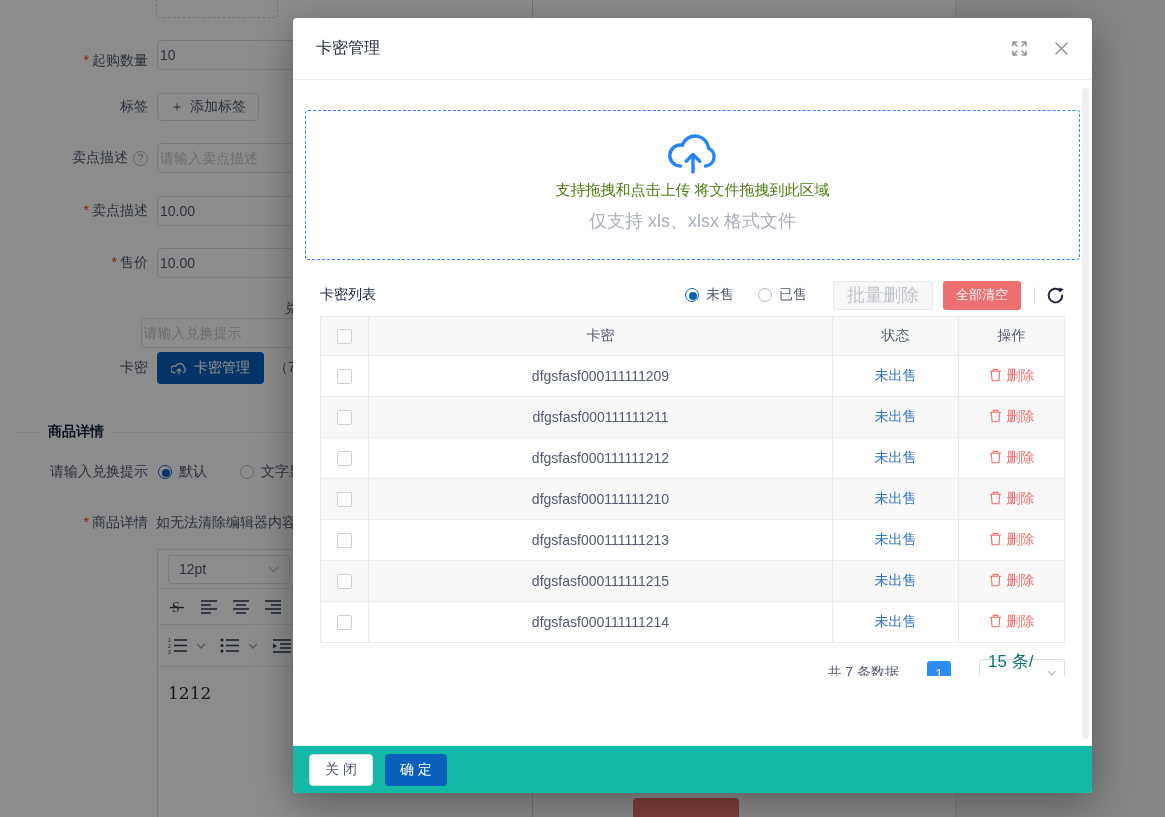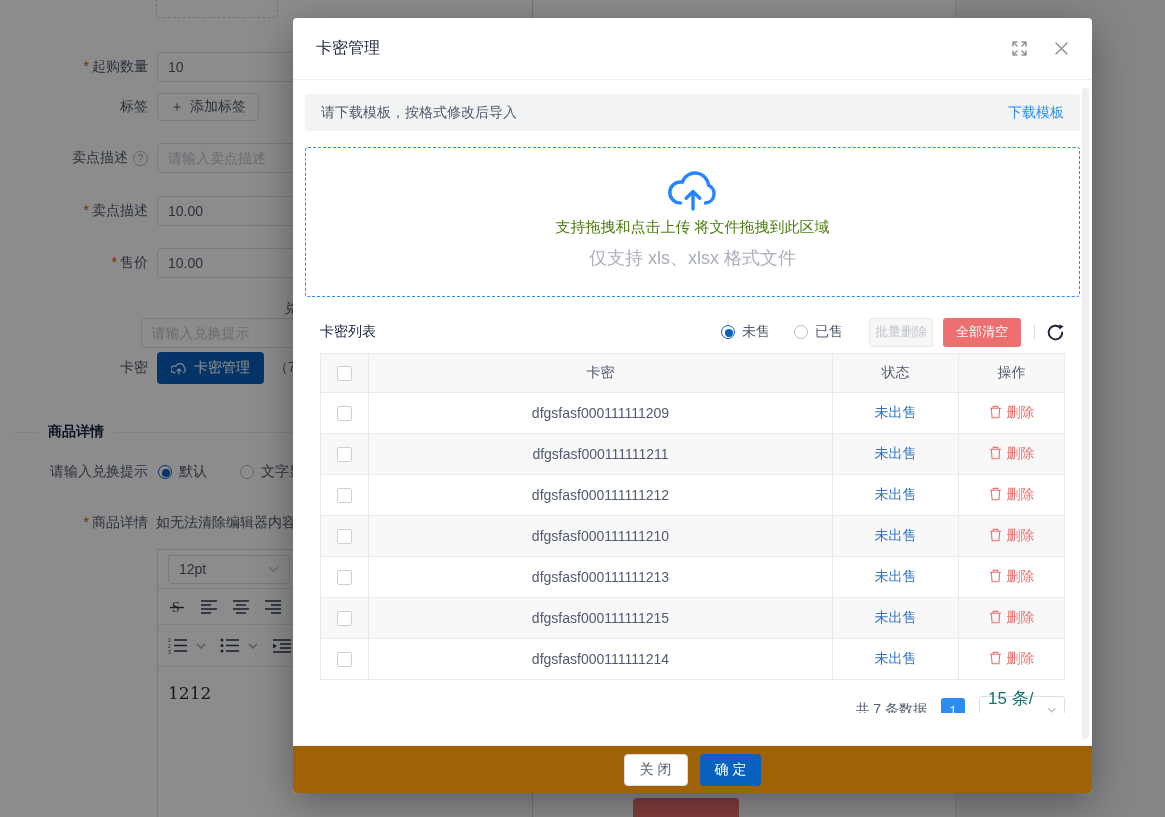--- a/index.html
+++ b/index.html
@@ -12,21 +12,21 @@
   .bg-left  { left:0; top:0; width:532px; height:817px; background:#fff; }
   .bg-mid   { left:532px; top:0; width:423px; height:817px; background:#fff; border-left:1px solid #d6d6d6; }
   .bg-right { left:955px; top:0; width:210px; height:817px; background:#f3f4f6; border-left:1px solid #e2e2e2; }
   .bg-red-btn { left:633px; top:798px; width:106px; height:26px; background:#ed6f6f; border-radius:4px; }
 
   .frow { position:absolute; left:0; right:0; display:flex; align-items:center; }
   .flabel { width:148px; text-align:right; font-size:14px; color:#515a6e; flex:none; }
   .star { color:#ed4014; margin-right:3px; }
   .fctrl { margin-left:9px; }
   .tinput { width:260px; height:30px; border:1px solid #dcdee2; border-radius:4px; background:#fff;
-            padding:0 10px; font-size:14px; color:#515a6e; font-family:inherit; outline:none; }
+            padding:0 2px; font-size:14px; color:#515a6e; font-family:inherit; outline:none; }
   .tinput::placeholder { color:#c0c4cc; }
   .dashed-remnant { left:156px; top:-32px; width:122px; height:50px; border:1px dashed #cfd2d8; border-radius:3px; }
   .add-tag-btn { height:28px; padding:0 12px; border:1px solid #dcdee2; border-radius:4px; background:#fff;
                  font-size:14px; color:#515a6e; display:inline-flex; align-items:center; gap:6px; cursor:pointer; }
   .help-circle { width:15px; height:15px; border:1px solid #b2b6bd; border-radius:50%; color:#9aa0a8;
                  font-size:10px; display:inline-flex; align-items:center; justify-content:center; margin-left:5px; }
   .card-manage-btn { height:32px; padding:0 14px; background:#0960bd; color:#fff; border:none; border-radius:4px;
                      font-size:14px; display:inline-flex; align-items:center; gap:7px; cursor:pointer; }
   .card-count { font-size:14px; color:#515a6e; margin-left:10px; white-space:nowrap; }
   .sect-divider { position:absolute; left:14px; right:0; display:flex; align-items:center; }
@@ -73,68 +73,68 @@
   .upload { margin-top:16px; height:150px; border:1px dashed #2d8cf0; border-radius:3px; background:#fff;
             text-align:center; cursor:pointer; }
   .upload .cloud { margin-top:19px; }
   .up-main { font-size:15px; color:#4d7c0f; margin-top:2px; }
   .up-sub  { font-size:18px; color:#a9aeba; margin-top:9px; }
 
   .list-head { display:flex; align-items:center; margin:20px 15px 0; height:30px; }
   .list-title { font-size:14px; color:#17233d; }
   .lh-right { margin-left:auto; display:flex; align-items:center; }
   .radio-item { display:flex; align-items:center; margin-left:24px; cursor:pointer; }
-  .btn-batch { height:29px; padding:0 5px; margin-left:26px; border:1px solid #e6e8eb; background:#f7f7f7;
-               color:#c0c4cc; font-size:13px; border-radius:3px; cursor:not-allowed; font-family:Liberation Serif, serif; }
+  .btn-batch { height:29px; padding:0 13px; margin-left:26px; border:1px solid #e6e8eb; background:#f7f7f7;
+               color:#c0c4cc; font-size:18px; border-radius:3px; cursor:not-allowed; font-family:Liberation Serif, serif; }
   .btn-clear { height:29px; padding:0 13px; margin-left:10px; border:none; background:#ed6f6f; color:#fff;
                font-size:13px; border-radius:3px; cursor:pointer; font-family:inherit; }
   .vsep { width:1px; height:16px; background:#dcdee2; margin:0 11px 0 13px; }
 
   .table-clip { height:360px; overflow:hidden; margin:6px 15px 0; }
   table { width:100%; border-collapse:collapse; table-layout:fixed; }
   col.c-cb { width:48px; } col.c-status { width:126px; } col.c-act { width:106px; }
   th { height:39px; background:#f8f8f9; border:1px solid #e8eaec; font-weight:400;
        font-size:14px; color:#515a6e; text-align:center; }
   td { height:41px; border:1px solid #e8eaec; text-align:center; font-size:14px;
        color:#515a6e; background:#fff; }
   tr.striped td { background:#f8f8f9; }
   td.status { color:#2d72c8; }
   td.action { color:#ed6f6f; cursor:pointer; }
   td.action svg { vertical-align:-2px; margin-right:5px; }
   .cb { width:15px; height:15px; border:1px solid #ccd0d6; border-radius:2px; background:#fff;
         display:inline-block; vertical-align:middle; cursor:pointer; }
 
-  .pager { margin-top:16px; display:flex; justify-content:flex-end; align-items:center; gap:14px;
+  .pager { margin-top:16px; display:flex; justify-content:flex-end; align-items:center; gap:28px;
            font-size:14px; color:#515a6e; }
   .page-box { width:24px; height:24px; background:#2d8cf0; color:#fff; border-radius:3px; font-size:13px;
               display:flex; align-items:center; justify-content:center; cursor:pointer; }
   .size-select { width:86px; height:28px; border:1px solid #dcdee2; border-radius:3px; display:flex;
                  align-items:center; padding:0 8px; font-size:17px; color:#0f766e; cursor:pointer; background:#fff; }
   .size-select .cv { margin-left:auto; }
 
   .m-scrollthumb { position:absolute; right:3px; top:70px; bottom:54px; width:7px; border-radius:4px;
                    background:#edeff1; }
 
   .m-footer { position:absolute; bottom:0; left:0; right:0; height:48px; border-top:1px solid #eceef2;
-              display:flex; justify-content:center; align-items:center; padding:0 16px; gap:12px;
-              background:#a16207; border-radius:0 0 4px 4px; }
+              display:flex; justify-content:flex-start; align-items:center; padding:0 16px; gap:12px;
+              background:#14b8a6; border-radius:0 0 4px 4px; }
   .btn-close { height:32px; padding:0 15px; border:1px solid #dcdee2; border-radius:4px; background:#fff;
                color:#515a6e; font-size:14px; cursor:pointer; font-family:inherit; }
   .btn-confirm { height:32px; padding:0 15px; border:none; border-radius:4px; background:#0960bd;
                  color:#fff; font-size:14px; cursor:pointer; font-family:inherit; }
 </style>
 </head>
 <body>
 
 <div id="bg">
   <div class="abs bg-left">
 
     <div class="abs dashed-remnant"></div>
 
-    <div class="frow" style="top:52px;">
+    <div class="frow" style="top:40px;align-items:flex-end;">
       <div class="flabel"><span class="star">*</span><span>起购数量</span></div>
       <input class="tinput fctrl" value="10" style="">
     </div>
 
     <div class="frow" style="top:93px;">
       <div class="flabel">标签</div>
       <button class="add-tag-btn fctrl">
         <span>＋</span>
         <span>添加标签</span>
       </button>
@@ -280,24 +280,20 @@
       </svg>
     </span>
     <span class="m-hicon">
       <svg width="15" height="15" viewBox="0 0 15 15">
           <path d="M2 2l11 11M13 2L2 13" stroke="#909399" stroke-width="1.5" stroke-linecap="round"></path>
         </svg>
     </span>
   </div>
 
   <div class="m-body">
-    <div class="notice">
-      <span>请下载模板，按格式修改后导入</span>
-      <a>下载模板</a>
-    </div>
 
     <div class="upload">
       <div class="cloud">
         <svg width="54" height="45" viewBox="0 0 54 45">
           <path d="M14.5 36 a10.5 10.5 0 1 1 1.8-20.8 A13.5 13.5 0 0 1 42.5 18.2 a9.3 9.3 0 0 1 -3 17.8" fill="none" stroke="#2486ff" stroke-width="3.4" stroke-linecap="round"></path>
           <path d="M27 42 V24.5 M27 24.5 l-6.8 6.8 M27 24.5 l6.8 6.8" fill="none" stroke="#2486ff" stroke-width="3.4" stroke-linecap="round" stroke-linejoin="round"></path>
         </svg>
       </div>
       <div class="up-main">支持拖拽和点击上传 将文件拖拽到此区域</div>
       <div class="up-sub">仅支持 xls、xlsx 格式文件</div>

